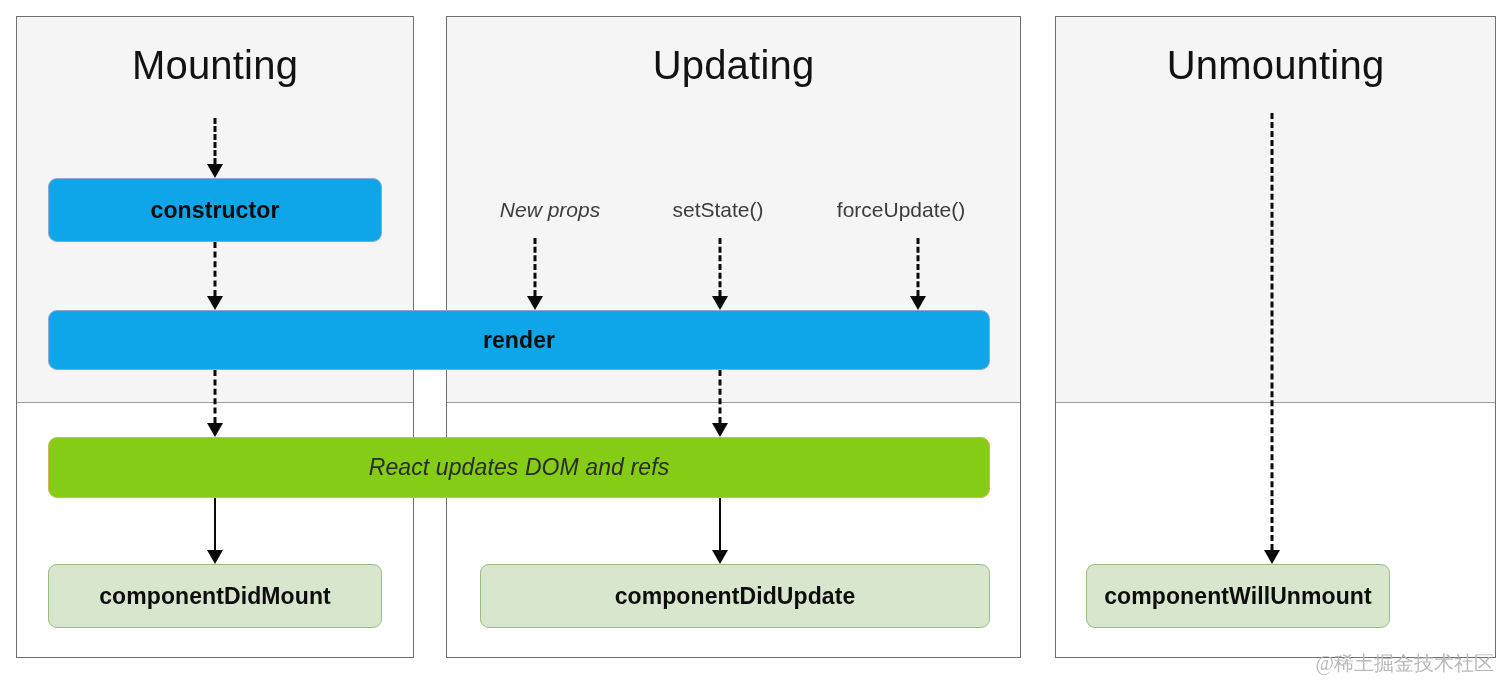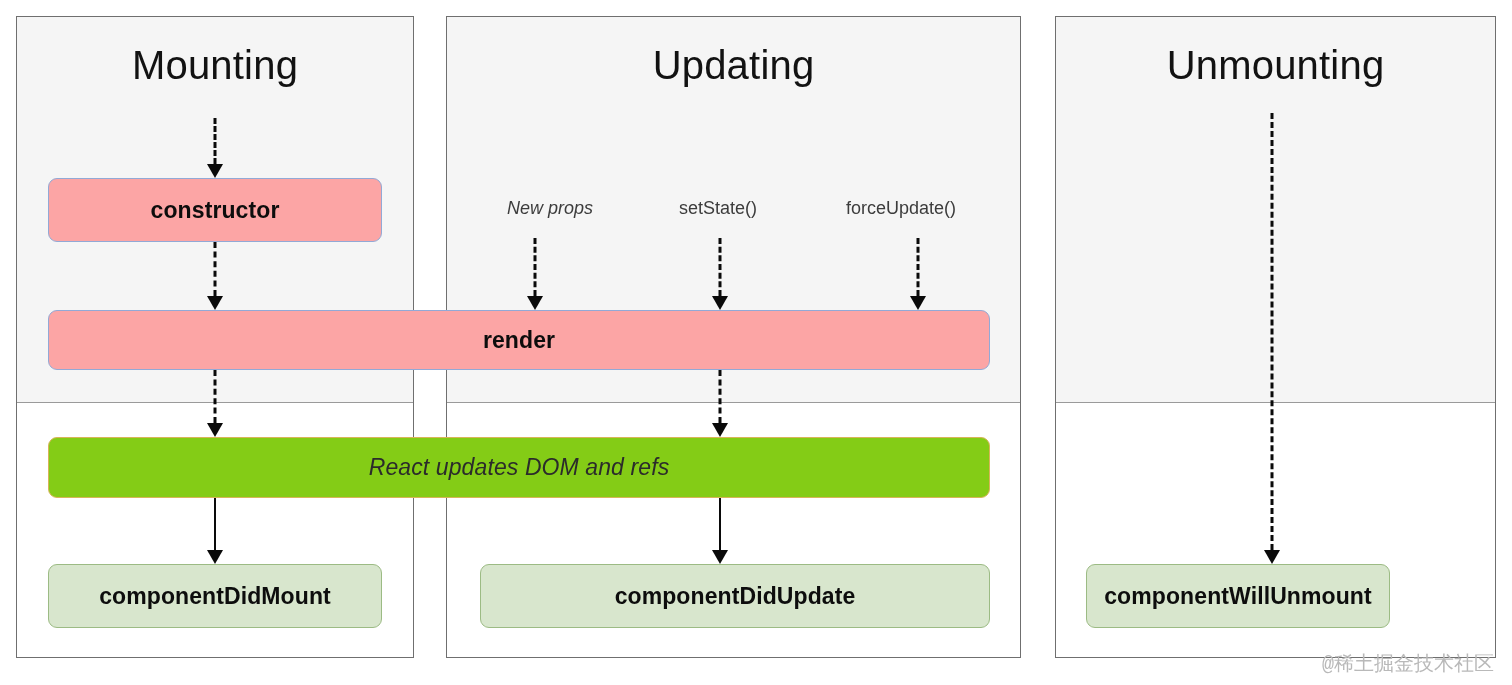--- a/index.html
+++ b/index.html
@@ -58,21 +58,21 @@
     text-align: center;
     z-index: 6;
   }
   .node-label {
     font-size: 23px;
     font-weight: 700;
     color: #0d0d0d;
     letter-spacing: 0.1px;
   }
   .node.blue {
-    background: #fca5a5;
+    background: #0ea5e9;
     border: 1.6px solid #92a9d6;
   }
   .node.green {
     background: #d8e6cd;
     border: 1.6px solid #9cbb84;
   }
   .node.yellow {
     background: #84cc16;
     border: 1.6px solid #d8b458;
   }
@@ -80,21 +80,21 @@
     font-weight: 400;
     font-style: italic;
     font-size: 23px;
     color: #2b2b2b;
   }
 
   
   .trigger {
     position: absolute;
     text-align: center;
-    font-size: 18px;
+    font-size: 21px;
     color: #3c3c3c;
     white-space: nowrap;
     transform: translateX(-50%);
     z-index: 5;
   }
   .trigger.italic { font-style: italic; }
 
   
   .conn {
     position: absolute;
@@ -124,21 +124,21 @@
   }
 
   
   .watermark {
     position: absolute;
     right: 18px;
     bottom: 8px;
     font-size: 20px;
     color: #b9b9b9;
     white-space: nowrap;
-    font-family: Liberation Mono, monospace;
+    font-family: Liberation Serif, serif;
     z-index: 9;
   }
 </style>
 </head>
 <body>
 
 <div id="stage">
 
   <div class="panel" style="left:16px; top:16px; width:398px; height:642px;">
     <div class="panel-head" style="height:386px;"></div>

